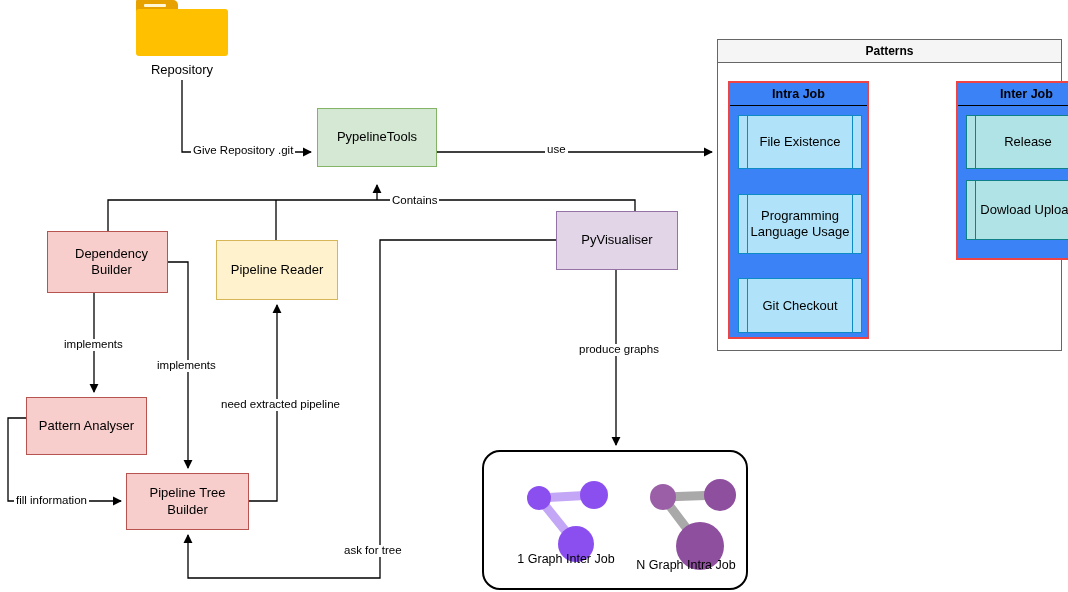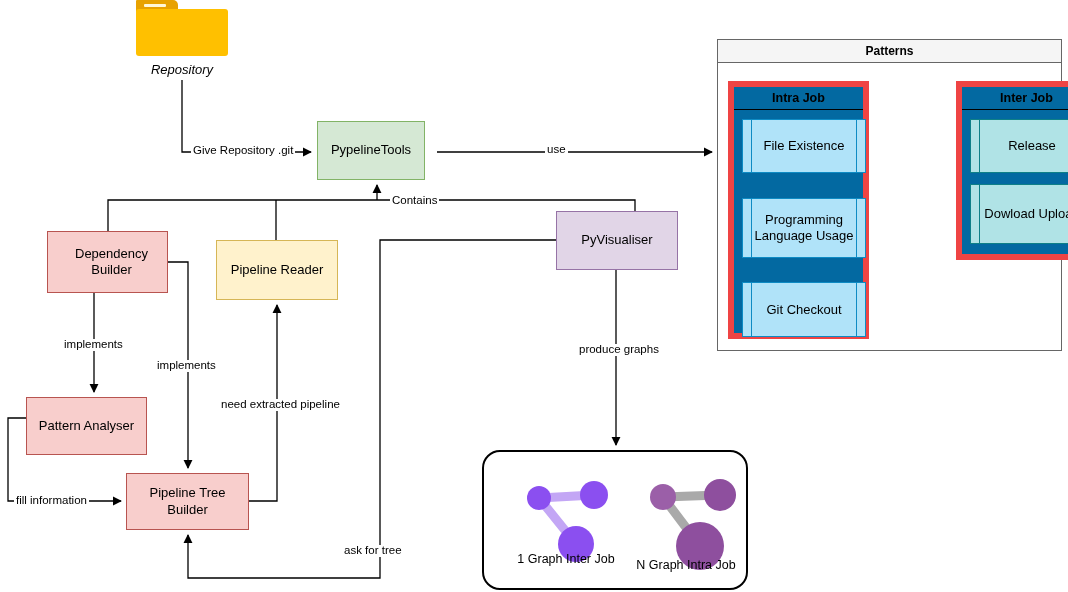--- a/index.html
+++ b/index.html
@@ -75,22 +75,22 @@
   }
   #patterns-title-bar {
     height: 23px;
     background: #f5f5f5;
     border-bottom: 1px solid #666666;
     display: flex; align-items: center; justify-content: center;
     font-size: 12px; font-weight: bold; color: #000;
   }
   .job-group {
     position: absolute;
-    background: #0369a1;
-    border: 6px solid #ef4444;
+    background: #3b82f6;
+    border: 2px solid #ef4444;
   }
   .job-title {
     height: 23px;
     border-bottom: 1px solid #000000;
     display: flex; align-items: center; justify-content: center;
     font-size: 12.5px; font-weight: bold; color: #000;
   }
 
   
   #repo-folder {
@@ -110,21 +110,21 @@
     width: 22px; height: 3px; background: #fff7d6; border-radius: 1px;
   }
   #repo-folder .body {
     position: absolute; left: 0; top: 9px;
     width: 92px; height: 47px;
     background: #ffc000;
     border-radius: 3px;
   }
   #repo-label {
     position: absolute; left: 136px; top: 62px; width: 92px;
-    text-align: center; font-size: 13px; color: #000; font-style: italic;
+    text-align: center; font-size: 13px; color: #000;
   }
 
   
   #graph-panel {
     position: absolute;
     left: 482px; top: 450px;
     width: 266px; height: 140px;
     background: #ffffff;
     border: 2px solid #000000;
     border-radius: 18px;
@@ -180,21 +180,21 @@
   <div class="edge-label" style="left:14px; top:495px;">fill information</div>
   <div class="edge-label" style="left:342px; top:545px;">ask for tree</div>
   <div class="edge-label" style="left:577px; top:344px;">produce graphs</div>
 
   <div id="repo-folder">
     <div class="tab"></div>
     <div class="body"></div>
   </div>
   <div id="repo-label">Repository</div>
 
-  <div class="node box-green" style="left:317px; top:121px; width:108px; height:59px;">
+  <div class="node box-green" style="left:317px; top:108px; width:120px; height:59px;">
     <span>PypelineTools</span>
   </div>
 
   <div class="node box-red" style="left:47px; top:231px; width:121px; height:62px;padding-left:12px;">
     <span>Dependency Builder</span>
   </div>
 
   <div class="node box-yellow2" style="left:216px; top:240px; width:122px; height:60px;">
     <span>Pipeline Reader</span>
   </div>

